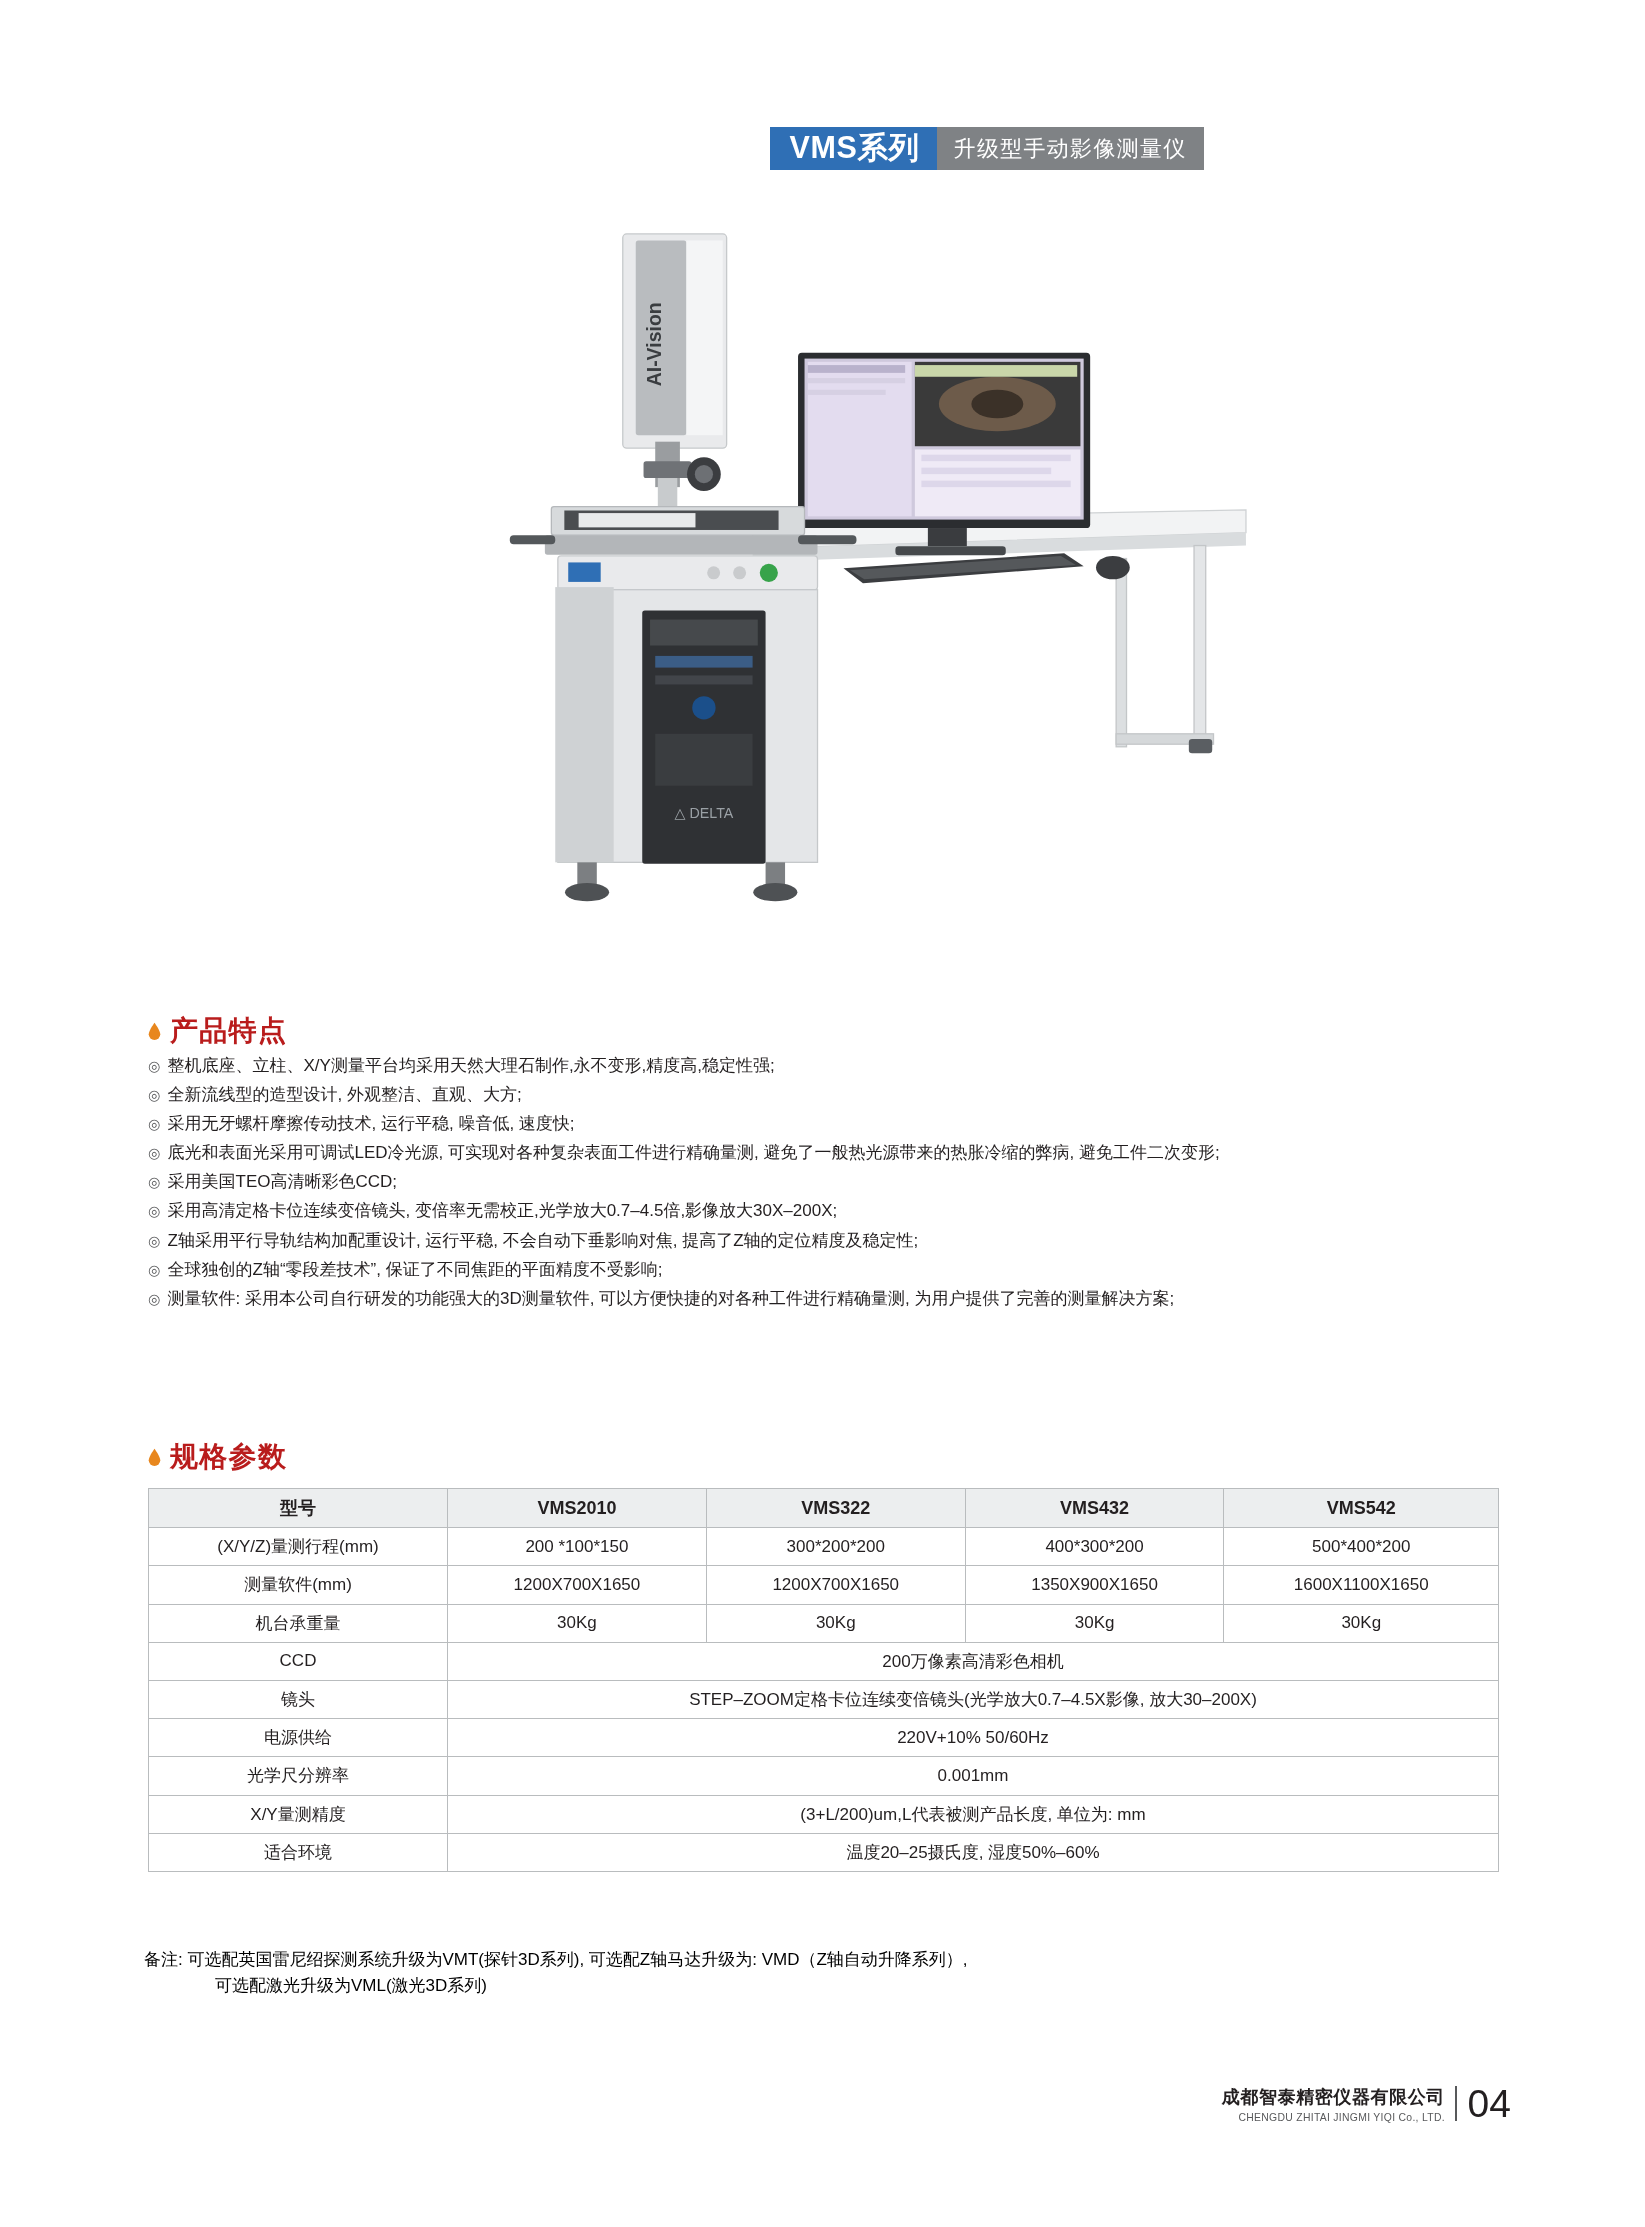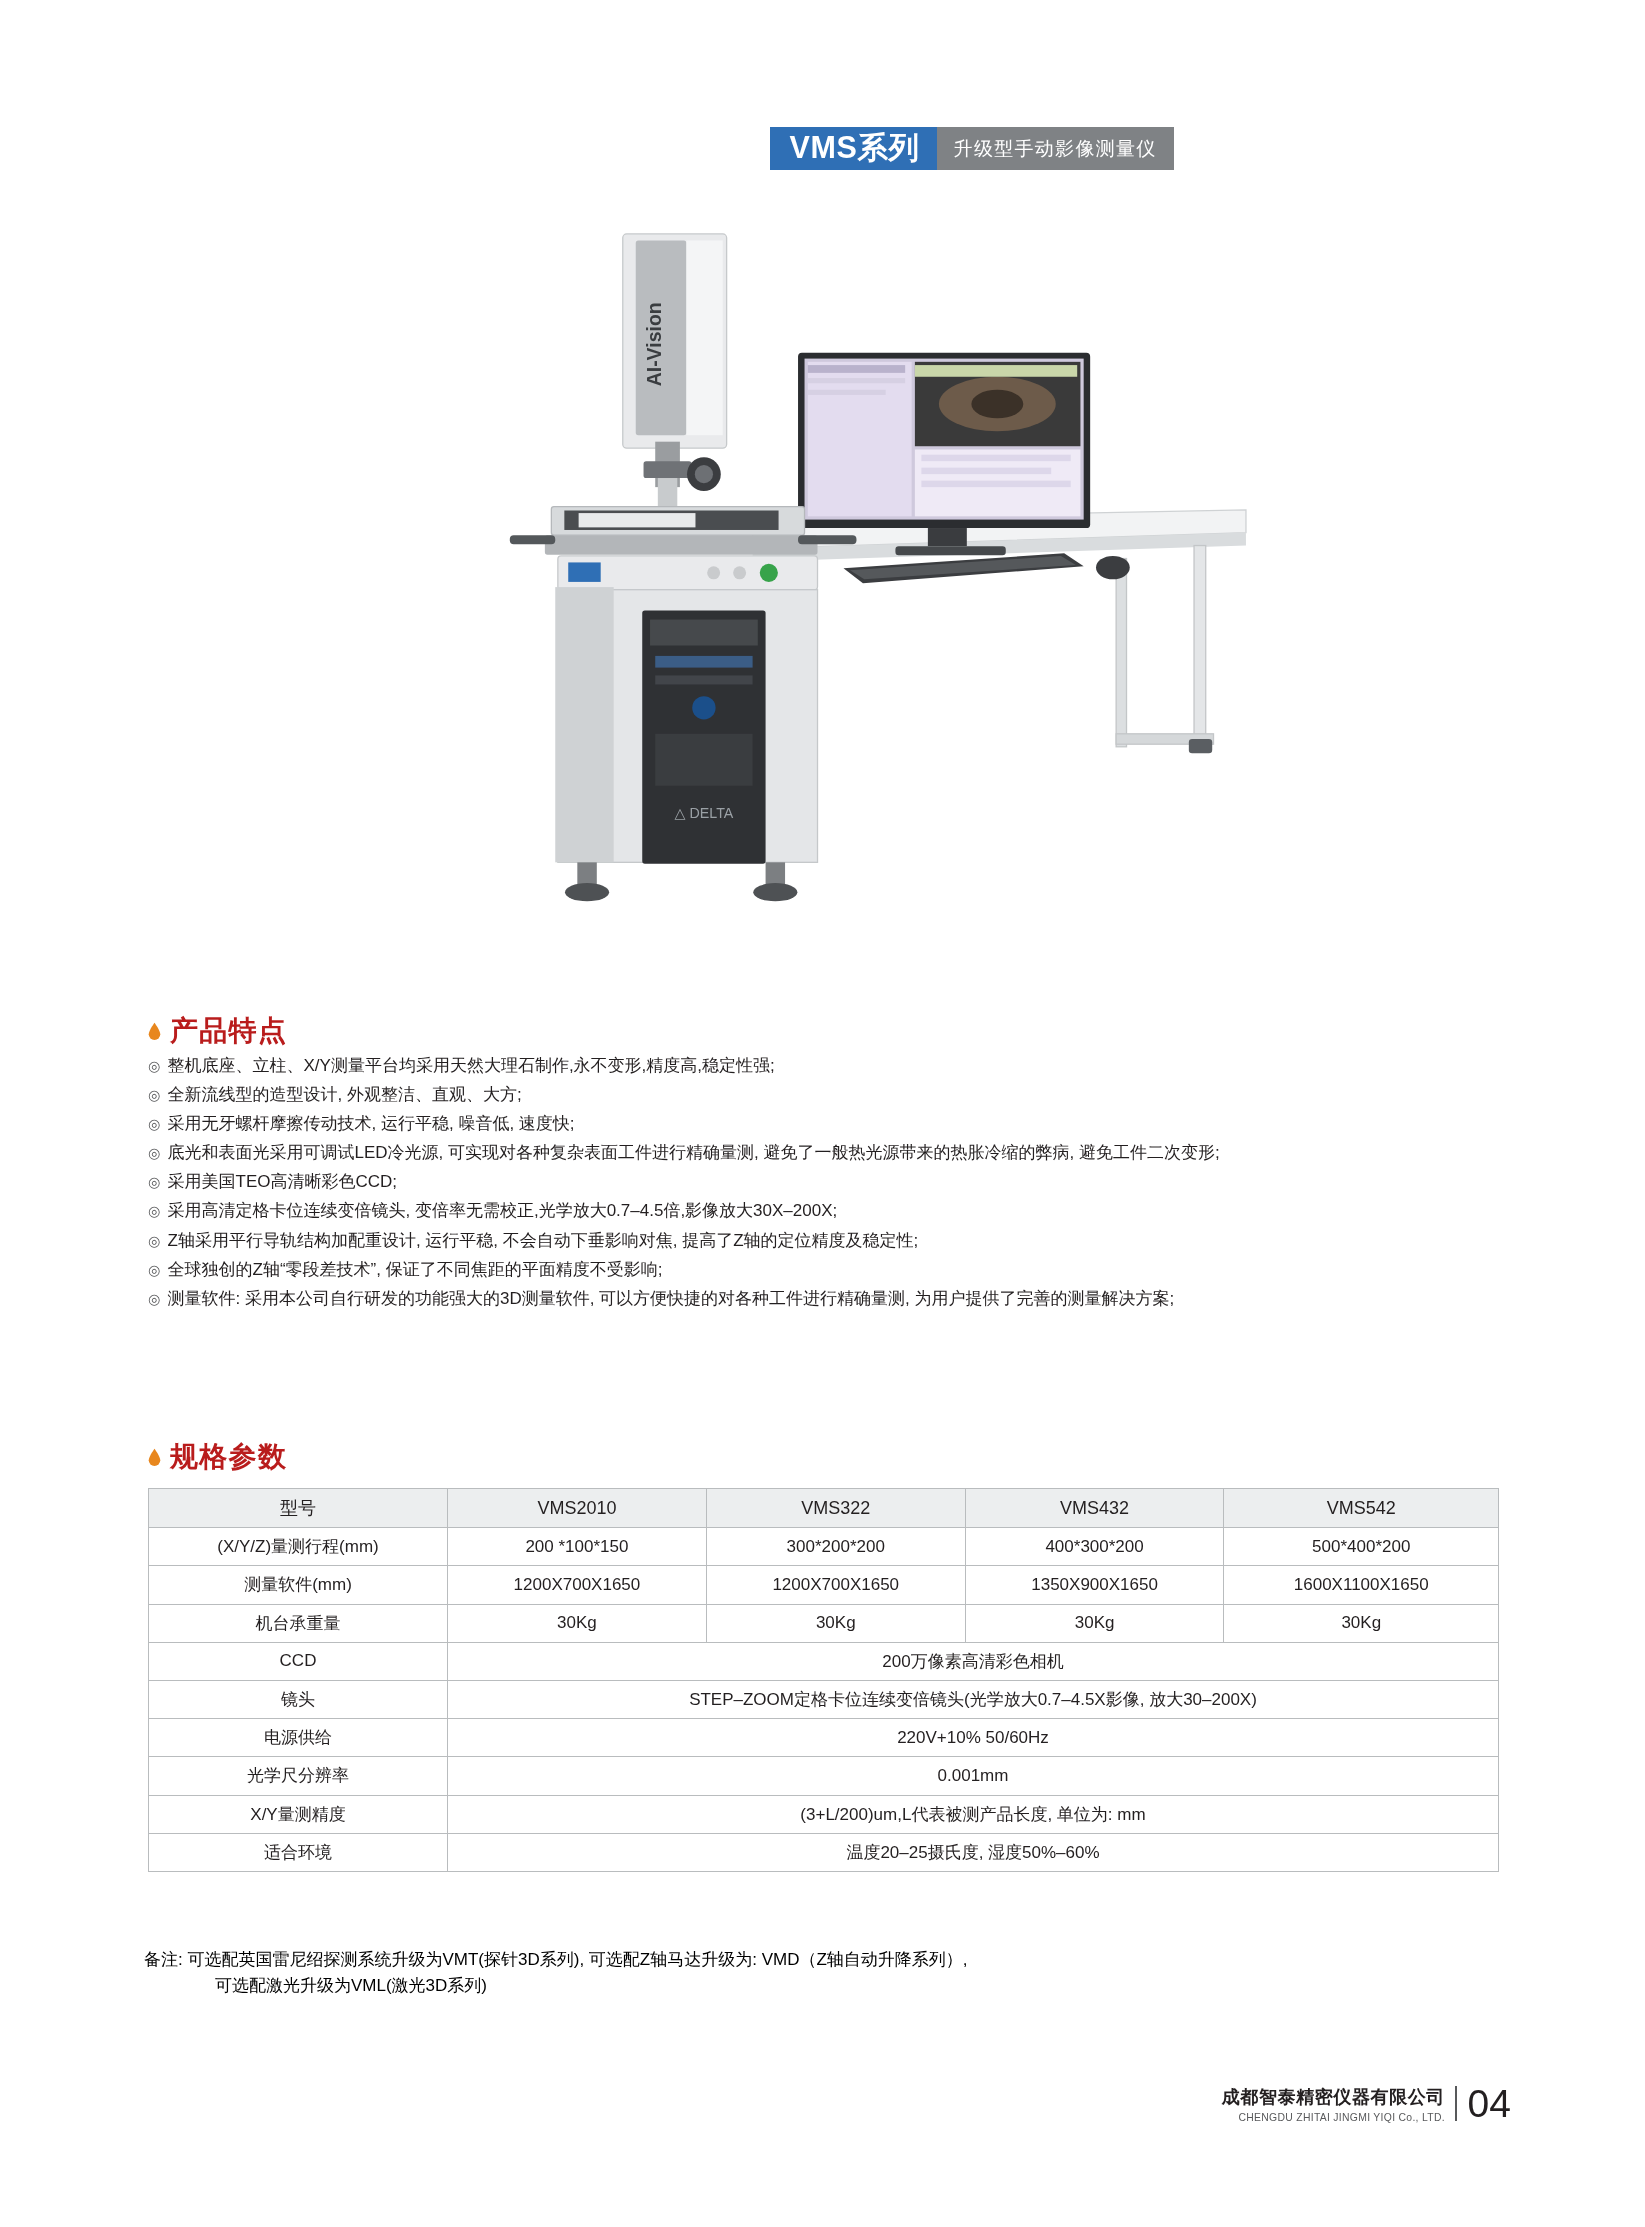--- a/index.html
+++ b/index.html
@@ -32,21 +32,21 @@
     font-weight: bold;
     letter-spacing: 0.6px;
     display: flex;
     align-items: center;
     padding: 0 17px 0 19.5px;
     font-family: "Liberation Sans", sans-serif;
   }
   .banner-gray {
     background: #7f8285;
     color: #ffffff;
-    font-size: 19px;
+    font-size: 22px;
     letter-spacing: 1.3px;
     display: flex;
     align-items: center;
     padding: 0 17px 0 17px;
   }
 
   
   .product-image {
     position: absolute;
     top: 195px;
@@ -113,21 +113,21 @@
   .spec-table td, .spec-table th {
     border: 0.6px solid #b9bcbe;
     text-align: center;
     padding: 7.1px 3.9px;
     font-weight: normal;
     color: #231f20;
     height: 38px;
   }
   .spec-table tr.head td {
     background: #eceeef;
-    font-weight: normal;
+    font-weight: bold;
     font-size: 18px;
   }
   .spec-table td.label {
     width: 299px;
     background: #ffffff;
   }
   .spec-table tr.head td.label { background: #eceeef; }
 
   
   .note {

